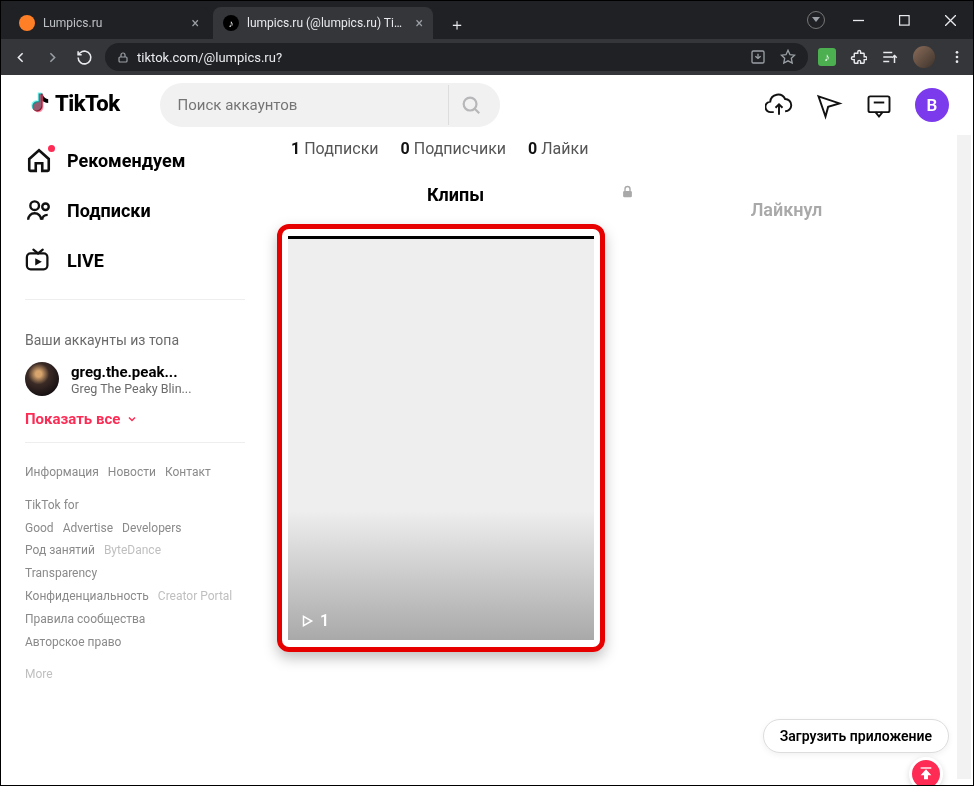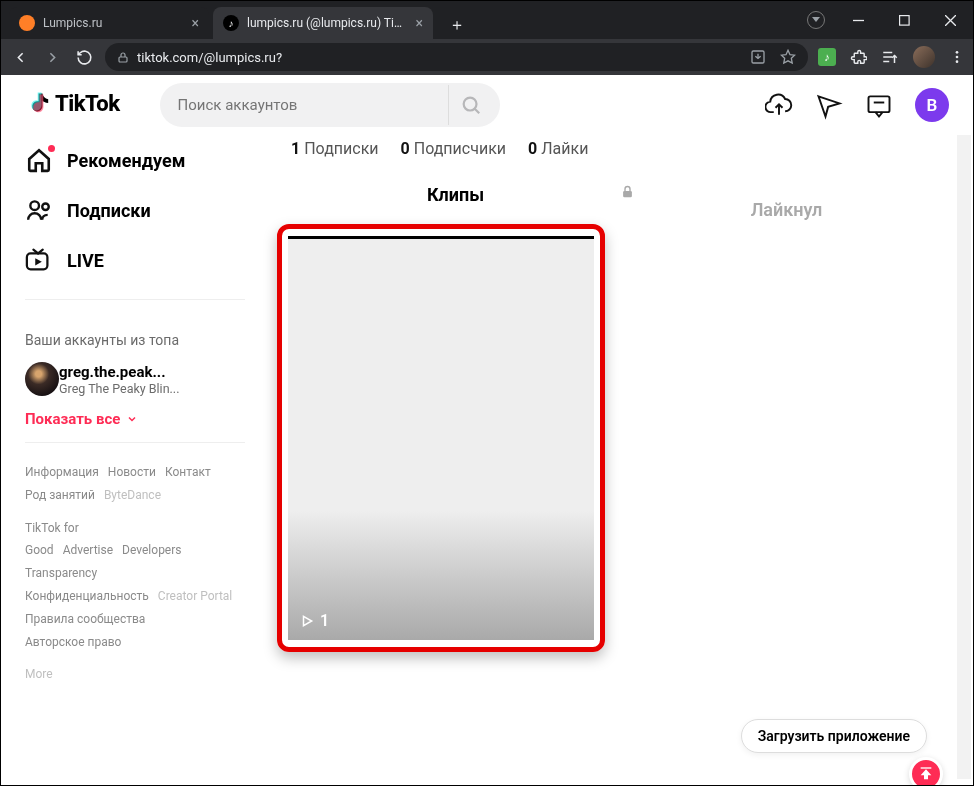--- a/index.html
+++ b/index.html
@@ -41,21 +41,21 @@
   .hicon { width:26px; height:26px; }
   .profile-badge { width:34px; height:34px; border-radius:50%; background:#7c3aed; color:#fff; display:flex; align-items:center; justify-content:center; font-weight:600; font-size:17px; }
   
   .columns { display:flex; height:calc(100% - 60px); }
   .sidebar { width:260px; padding:0 16px 0 24px; overflow:hidden; }
   .navitem { display:flex; align-items:center; gap:14px; height:50px; font-size:18px; font-weight:700; cursor:pointer; }
   .navitem .nicon { width:28px; display:flex; justify-content:center; position:relative; }
   .reddot { position:absolute; top:-2px; right:-2px; width:7px; height:7px; border-radius:50%; background:#fe2c55; }
   .divider { border:none; border-top:1px solid #eee; margin:14px 0 12px; }
   .subhead { font-size:14px; color:#6b6b6b; margin-bottom:14px;margin-top:32px; }
-  .account { display:flex; gap:0; align-items:center; margin-bottom:14px; }
+  .account { display:flex; gap:12px; align-items:center; margin-bottom:14px; }
   .acc-av { width:34px; height:34px; border-radius:50%; background:radial-gradient(circle at 40% 35%,#d7a46d 0 10%,#3b2b26 35%,#120d10 80%); }
   .acc-name { font-weight:700; font-size:15px; }
   .acc-sub { font-size:12.5px; color:#6b6b6b; }
   .showall { color:#fe2c55; font-weight:700; font-size:15px; display:flex; align-items:center; gap:6px; }
   .footer-links { margin-top:18px; font-size:12px; color:#8a8a8a; line-height:1.9; }
   .footer-links .line span { margin-right:9px; }
   .footer-links .more { margin-top:10px; color:#bfbfbf; }
   
   .main { flex:1; padding:0 24px 0 30px; position:relative; }
   .stats { display:flex; gap:22px; font-size:16px; color:#555; margin-top:4px; }
@@ -65,21 +65,21 @@
   .tabitem { flex:1; text-align:center; font-size:18px; font-weight:700; padding-bottom:8px; }
   .tabitem.liked { color:#a9a9a9; font-weight:600; }
   .tabitem.liked .lockicon { margin-right:4px; }
   
   .videowrap { position:relative; margin-top:-4px; }
   .redbox { position:absolute; left:-14px; top:0; width:328px; height:428px; border:5px solid #e60000; border-radius:12px; box-shadow:0 6px 14px rgba(0,0,0,.25); }
   .thumb { position:absolute; left:-3px; top:12px; width:306px; height:404px; background:linear-gradient(to bottom,#eee 0%,#eee 68%,#a9a9a9 100%); }
   .thumb .topline { height:3px; background:#000; width:100%; }
   .thumb .views { position:absolute; left:12px; bottom:10px; color:#fff; font-size:16px; font-weight:600; display:flex; align-items:center; gap:6px; }
   
-  .dlapp { position:absolute; right:46px; bottom:34px; background:#fff; border:1px solid #ddd; border-radius:22px; padding:8px 16px; font-size:14px; font-weight:600; box-shadow:0 2px 6px rgba(0,0,0,.06); }
+  .dlapp { position:absolute; right:24px; bottom:34px; background:#fff; border:1px solid #ddd; border-radius:22px; padding:8px 16px; font-size:14px; font-weight:600; box-shadow:0 2px 6px rgba(0,0,0,.06); }
   .fab { position:absolute; right:30px; bottom:-4px; width:34px; height:34px; border-radius:50%; background:#fe2c55; border:3px solid #fff; display:flex; align-items:center; justify-content:center; box-shadow:0 2px 6px rgba(0,0,0,.15); }
   .scrollbar { position:absolute; right:2px; top:60px; bottom:8px; width:14px; background:#f2f2f2; }
 
   svg { display:block; }
 </style>
 </head>
 <body>
 
 <div class="chrome">
   <div class="tabbar">
@@ -282,22 +282,22 @@
         <span>Показать все</span>
         <span>
           <svg width="12" height="12" viewBox="0 0 24 24" fill="none" stroke="#fe2c55" stroke-width="3">
               <polyline points="6 9 12 15 18 9"></polyline>
             </svg>
         </span>
       </div>
       <hr class="divider">
       <div class="footer-links">
         <div class="line"><span>Информация</span><span>Новости</span><span>Контакт</span></div>
+        <div class="line" style="margin-top:10px;"><span>TikTok for Good</span><span>Advertise</span><span>Developers</span></div>
         <div class="line"><span>Род занятий</span><span style="color:#bfbfbf">ByteDance</span></div>
-        <div class="line" style="margin-top:10px;"><span>TikTok for Good</span><span>Advertise</span><span>Developers</span></div>
         <div class="line"><span>Transparency</span></div>
         <div class="line"><span>Конфиденциальность</span><span style="color:#bfbfbf">Creator Portal</span></div>
         <div class="line"><span>Правила сообщества</span></div>
         <div class="line"><span>Авторское право</span></div>
         <div class="more">More</div>
       </div>
     </aside>
 
     <main class="main">
       <div class="stats">

